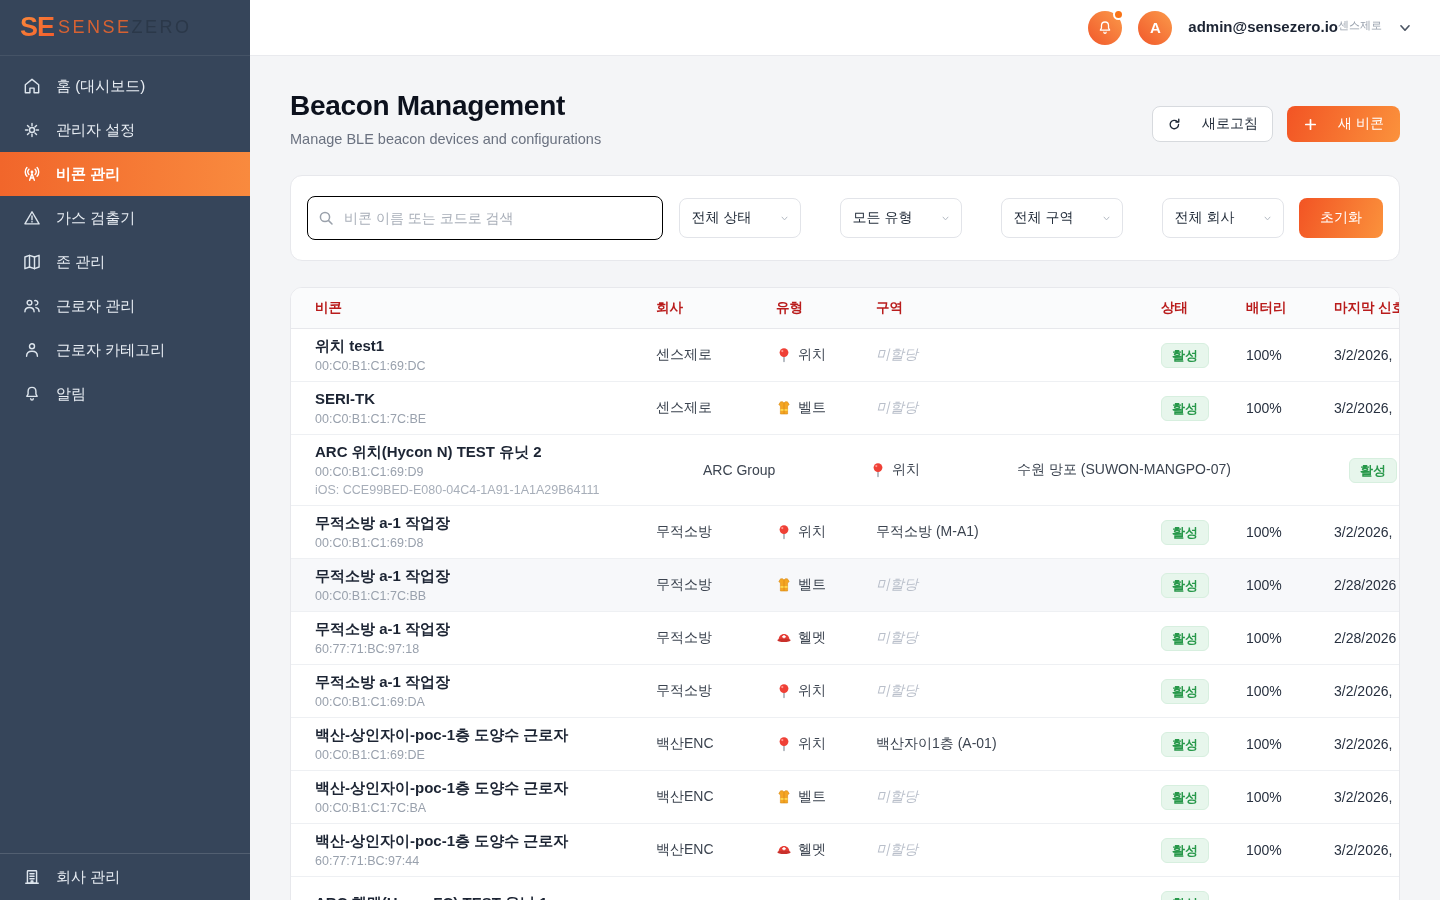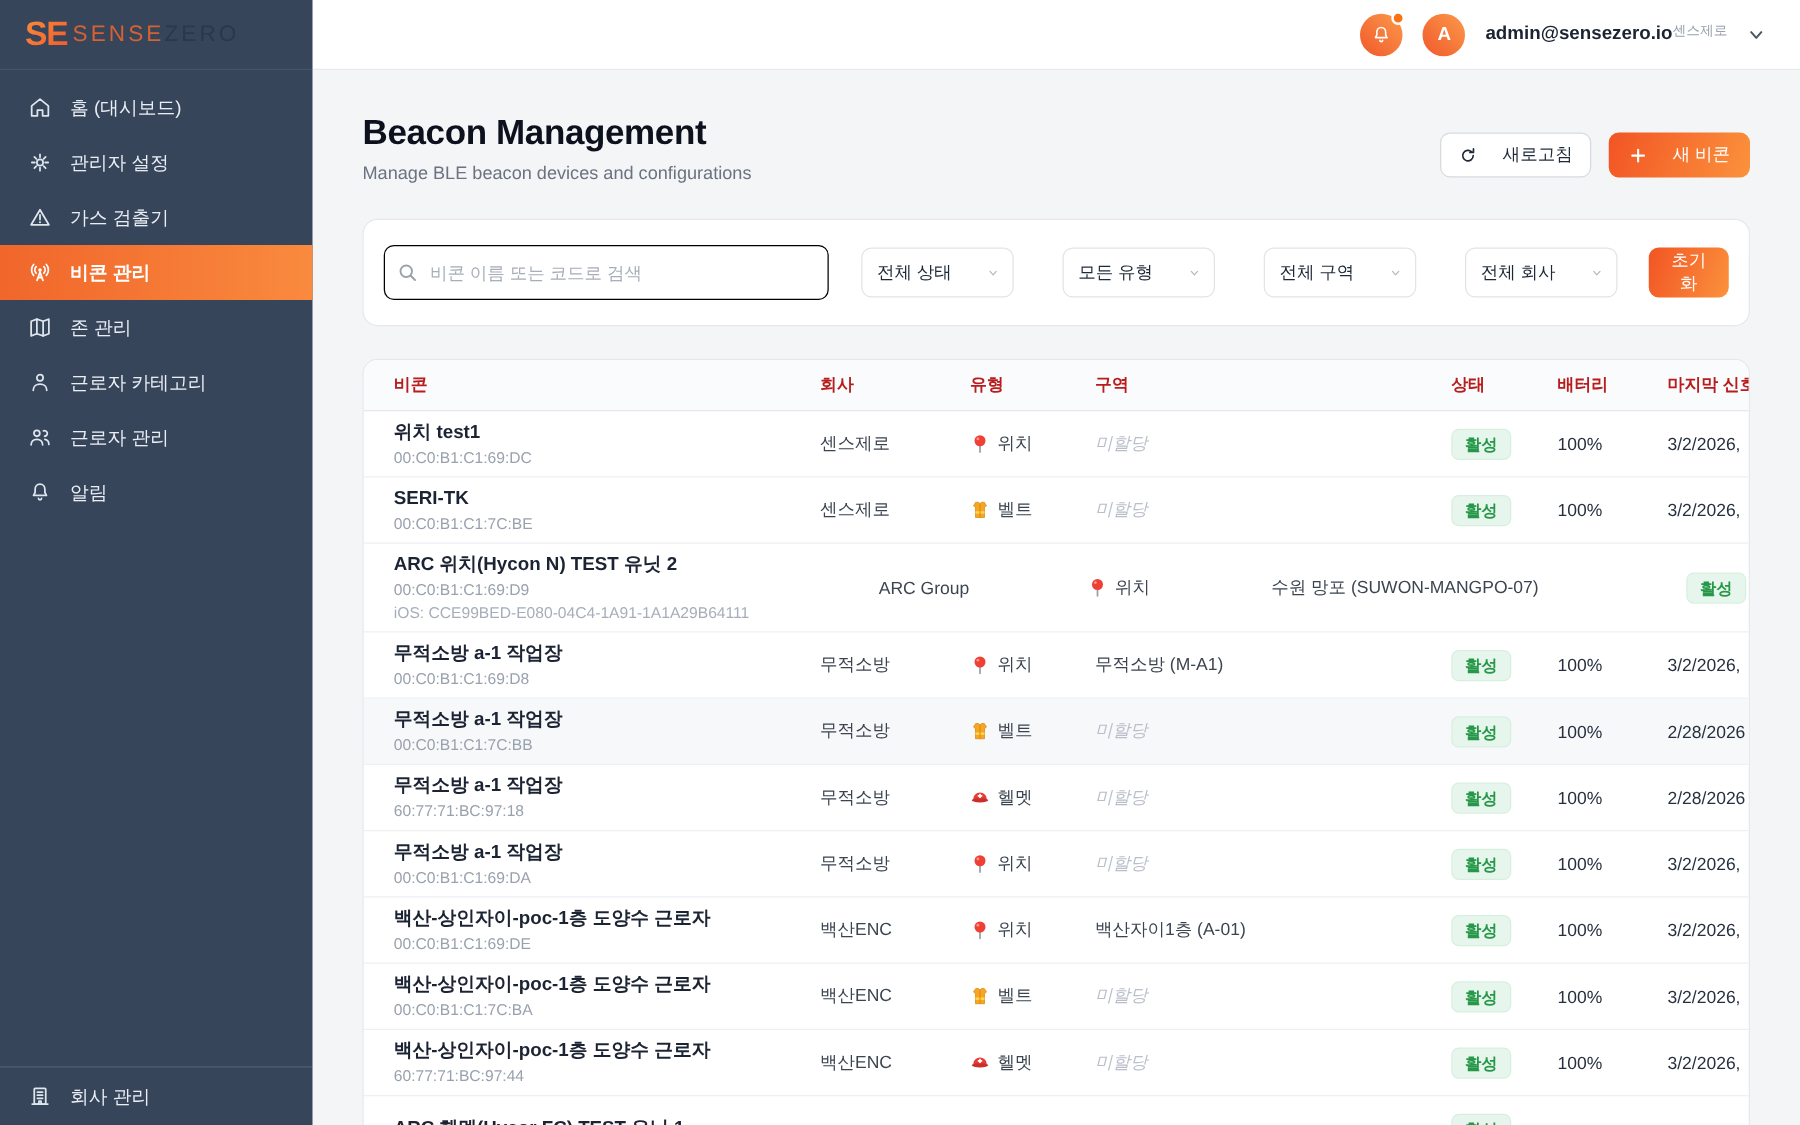--- a/index.html
+++ b/index.html
@@ -91,21 +91,21 @@
     padding:0 12px 0 36px; font-size:14px; color:#1f2937; font-family:inherit; outline:none;
   }
   .search-wrap input::placeholder { color:#a8aeb8; }
   .search-wrap .ic { position:absolute; left:11px; top:14px; width:16px; height:16px; color:#9aa1ab; }
   .select {
     width:122px; height:40px; border:1px solid #e2e4e9; border-radius:8px;
     display:flex; align-items:center; justify-content:space-between;
     padding:0 10px 0 12px; font-size:14px; color:#1f2937; cursor:pointer; background:#fff;
   }
   .select .ic { width:11px; height:11px; color:#b3b9c2; }
-  .btn-reset { height:40px; width:64px; justify-content:center;font-family:Liberation Serif, serif; }
+  .btn-reset { height:40px; width:84px; justify-content:center;font-family:Liberation Serif, serif; }
 
   
   .table-card {
     margin-top:26px; background:#fff; border:1px solid #e7e8ec;
     border-radius:12px 12px 0 0; height:640px; overflow:hidden;
   }
   .tgrid-row {
     display:grid;
     grid-template-columns:365px 120px 100px 285px 85px 88px minmax(0,1fr);
     align-items:center;
@@ -153,71 +153,71 @@
   <div class="nav-item">
     <span class="ic">
           <svg viewBox="0 0 24 24" width="100%" height="100%">
             <circle fill="none" stroke="currentColor" stroke-width="1.7" stroke-linecap="round" stroke-linejoin="round" cx="12" cy="12" r="3"></circle>
             <path fill="none" stroke="currentColor" stroke-width="1.7" stroke-linecap="round" stroke-linejoin="round" d="M12 4.2V7 M12 17v2.8 M4.2 12H7 M17 12h2.8 M6.6 6.6 8.5 8.5 M15.5 15.5l1.9 1.9 M17.4 6.6 15.5 8.5 M8.5 15.5l-1.9 1.9"></path>
           </svg>
         </span>
     <span class="lbl">관리자 설정</span>
   </div>
 
+  <div class="nav-item active">
+    <span class="ic">
+          <svg viewBox="0 0 24 24" width="100%" height="100%">
+            <circle cx="12" cy="9.5" r="1.7" fill="currentColor"></circle>
+            <path fill="none" stroke="currentColor" stroke-width="1.7" stroke-linecap="round" stroke-linejoin="round" d="M9.2 19.5 12 11.5l2.8 8 M10.2 16.8h3.6"></path>
+            <path fill="none" stroke="currentColor" stroke-width="1.7" stroke-linecap="round" stroke-linejoin="round" d="M8.3 6.4a4.6 4.6 0 0 0 0 6.2 M15.7 6.4a4.6 4.6 0 0 1 0 6.2 M5.9 4.3a7.8 7.8 0 0 0 0 10.4 M18.1 4.3a7.8 7.8 0 0 1 0 10.4"></path>
+          </svg>
+        </span>
+    <span class="lbl">비콘 관리</span>
+  </div>
+
   <div class="nav-item">
     <span class="ic">
           <svg viewBox="0 0 24 24" width="100%" height="100%">
             <path fill="none" stroke="currentColor" stroke-width="1.7" stroke-linecap="round" stroke-linejoin="round" d="M12 4.5 20.5 19H3.5Z"></path>
             <path fill="none" stroke="currentColor" stroke-width="1.7" stroke-linecap="round" stroke-linejoin="round" d="M12 9.5V14"></path>
             <circle cx="12" cy="16.6" r="1" fill="currentColor"></circle>
           </svg>
         </span>
     <span class="lbl">가스 검출기</span>
   </div>
 
-  <div class="nav-item active">
-    <span class="ic">
-          <svg viewBox="0 0 24 24" width="100%" height="100%">
-            <circle cx="12" cy="9.5" r="1.7" fill="currentColor"></circle>
-            <path fill="none" stroke="currentColor" stroke-width="1.7" stroke-linecap="round" stroke-linejoin="round" d="M9.2 19.5 12 11.5l2.8 8 M10.2 16.8h3.6"></path>
-            <path fill="none" stroke="currentColor" stroke-width="1.7" stroke-linecap="round" stroke-linejoin="round" d="M8.3 6.4a4.6 4.6 0 0 0 0 6.2 M15.7 6.4a4.6 4.6 0 0 1 0 6.2 M5.9 4.3a7.8 7.8 0 0 0 0 10.4 M18.1 4.3a7.8 7.8 0 0 1 0 10.4"></path>
-          </svg>
-        </span>
-    <span class="lbl">비콘 관리</span>
-  </div>
-
   <div class="nav-item">
     <span class="ic">
           <svg viewBox="0 0 24 24" width="100%" height="100%">
             <path fill="none" stroke="currentColor" stroke-width="1.7" stroke-linecap="round" stroke-linejoin="round" d="M3.5 6 9 4l6 2 5.5-2v14L15 20l-6-2-5.5 2Z"></path>
             <path fill="none" stroke="currentColor" stroke-width="1.7" stroke-linecap="round" stroke-linejoin="round" d="M9 4v14 M15 6v14"></path>
           </svg>
         </span>
     <span class="lbl">존 관리</span>
-  </div>
-
-  <div class="nav-item">
-    <span class="ic">
-          <svg viewBox="0 0 24 24" width="100%" height="100%">
-            <circle fill="none" stroke="currentColor" stroke-width="1.7" stroke-linecap="round" stroke-linejoin="round" cx="12" cy="7.5" r="3"></circle>
-            <path fill="none" stroke="currentColor" stroke-width="1.7" stroke-linecap="round" stroke-linejoin="round" d="M5.5 19.5c0-4 3-6 6.5-6s6.5 2 6.5 6"></path>
-          </svg>
-        </span>
-    <span class="lbl">근로자 카테고리</span>
   </div>
 
   <div class="nav-item">
     <span class="ic">
           <svg viewBox="0 0 24 24" width="100%" height="100%">
             <circle fill="none" stroke="currentColor" stroke-width="1.7" stroke-linecap="round" stroke-linejoin="round" cx="9" cy="8" r="2.8"></circle>
             <path fill="none" stroke="currentColor" stroke-width="1.7" stroke-linecap="round" stroke-linejoin="round" d="M3.5 19c0-3.4 2.5-5.2 5.5-5.2s5.5 1.8 5.5 5.2"></path>
             <path fill="none" stroke="currentColor" stroke-width="1.7" stroke-linecap="round" stroke-linejoin="round" d="M15.3 5.6a2.7 2.7 0 1 1 1.2 5.2 M16.7 13.9c2.4.5 3.8 2.3 3.8 4.7"></path>
           </svg>
         </span>
     <span class="lbl">근로자 관리</span>
+  </div>
+
+  <div class="nav-item">
+    <span class="ic">
+          <svg viewBox="0 0 24 24" width="100%" height="100%">
+            <circle fill="none" stroke="currentColor" stroke-width="1.7" stroke-linecap="round" stroke-linejoin="round" cx="12" cy="7.5" r="3"></circle>
+            <path fill="none" stroke="currentColor" stroke-width="1.7" stroke-linecap="round" stroke-linejoin="round" d="M5.5 19.5c0-4 3-6 6.5-6s6.5 2 6.5 6"></path>
+          </svg>
+        </span>
+    <span class="lbl">근로자 카테고리</span>
   </div>
 
   <div class="nav-item">
     <span class="ic">
           <svg viewBox="0 0 24 24" width="100%" height="100%">
             <path fill="none" stroke="currentColor" stroke-width="1.7" stroke-linecap="round" stroke-linejoin="round" d="M12 4c-2.8 0-4.7 2.2-4.7 5v3L5.8 14.8h12.4L16.7 12V9c0-2.8-1.9-5-4.7-5Z"></path>
             <path fill="none" stroke="currentColor" stroke-width="1.7" stroke-linecap="round" stroke-linejoin="round" d="M10.5 17.6a1.5 1.5 0 0 0 3 0"></path>
           </svg>
         </span>
     <span class="lbl">알림</span>

